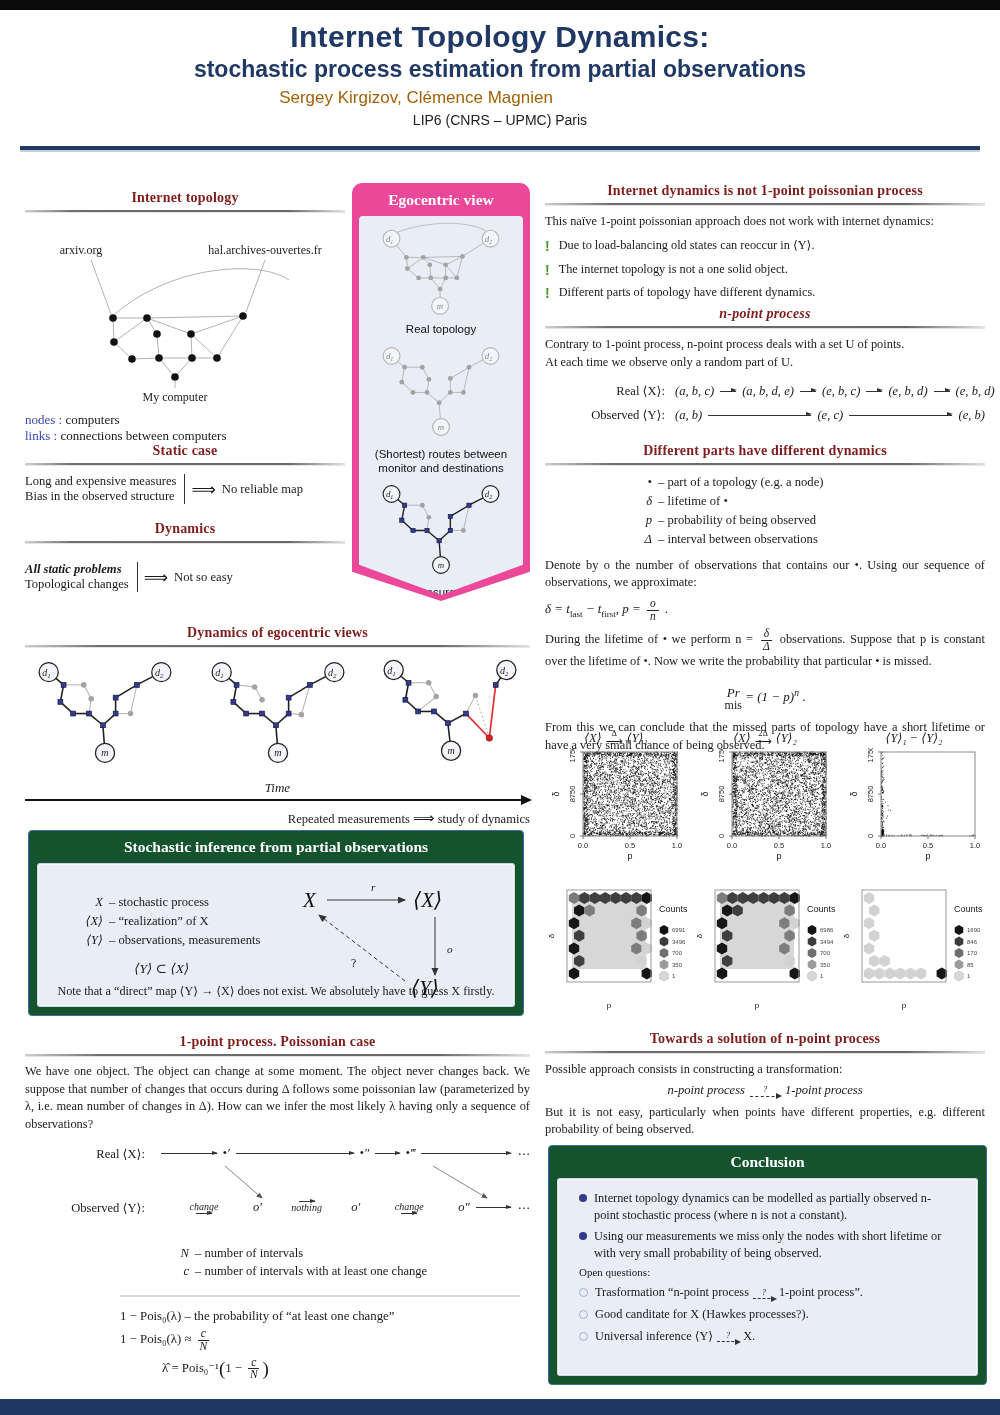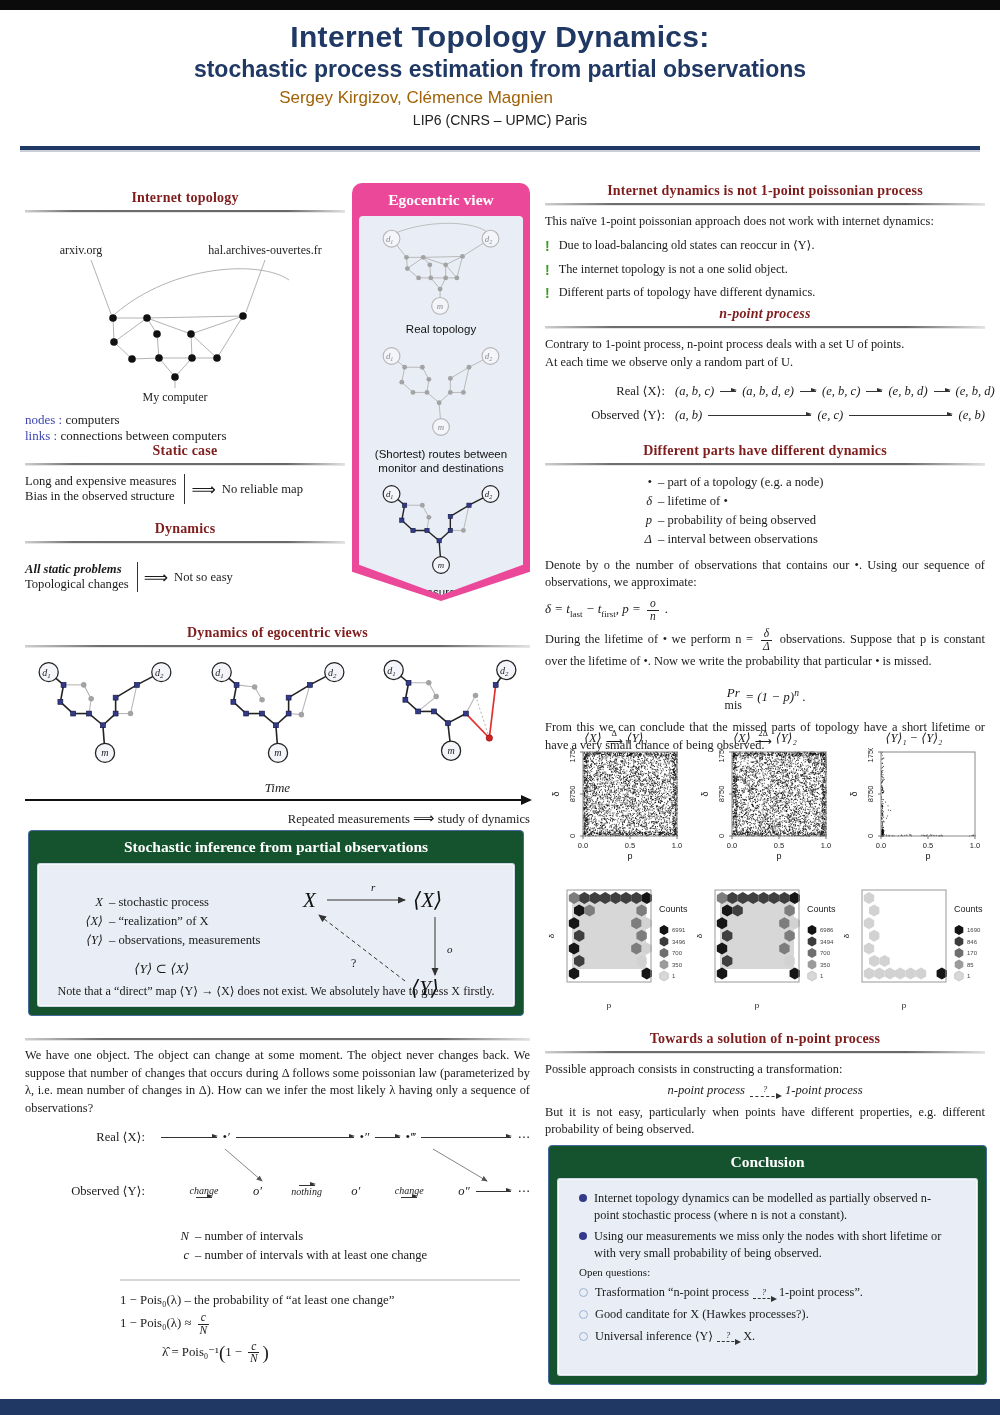--- a/index.html
+++ b/index.html
@@ -432,20 +432,21 @@
           <text x="62" y="98" font-size="12" font-family="&quot;Liberation Serif&quot;,&quot;DejaVu Serif&quot;,&quot;DejaVu Sans&quot;,serif" font-style="normal" fill="#111">?</text>
           <line x1="38" y1="31" x2="116" y2="31" stroke="#333" stroke-width="1" marker-end="url(#mk2)"></line>
           <line x1="146" y1="48" x2="146" y2="106" stroke="#333" stroke-width="1" marker-end="url(#mk2)"></line>
           <line x1="116" y1="112" x2="30" y2="46" stroke="#333" stroke-width="1" stroke-dasharray="4,3" marker-end="url(#mk2)"></line>
         </svg></div>
     <div style="position:absolute;left:0;right:0;bottom:6px;text-align:center;font-size:12.2px">Note that a “direct” map ⟨Y⟩ → ⟨X⟩ does not exist. We absolutely have to guess X firstly.</div>
   </div>
 </div>
 
 <div class="abs" style="left:25px;top:1034px;width:505px">
+  <div class="sec-h">1-point process. Poissonian case</div>
   <div class="sec-rule"></div>
   <div class="body-t" style="margin-top:7px">We have one object.  The object can change at some moment.  The object never changes back.  We suppose that number of changes that occurs during Δ follows some poissonian law (parameterized by λ, i.e. mean number of changes in Δ).  How can we infer the most likely λ having only a sequence of observations?</div>
   <div style="position:relative;margin-top:12px;height:96px">
     <div id="op-real" class="seqrow">
         <span class="slabel">Real ⟨X⟩:</span>
         <span class="arr" style="flex: 1.6 1 0%;"></span>
         <span class="tok">•′</span>
         <span class="arr" style="flex: 3.4 1 0%;"></span>
         <span class="tok">•″</span>
         <span class="arr" style="flex: 0.7 1 0%;"></span>

